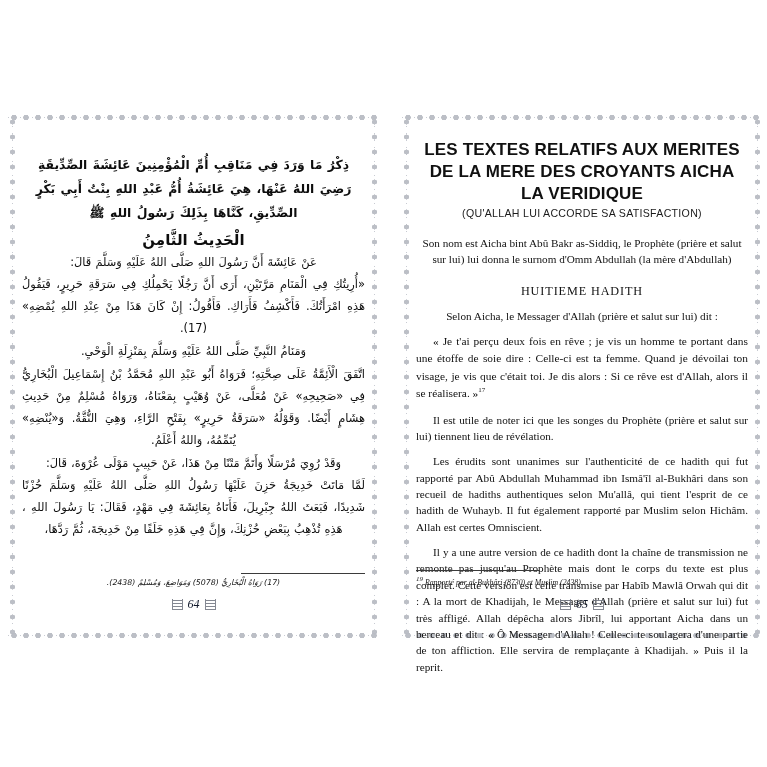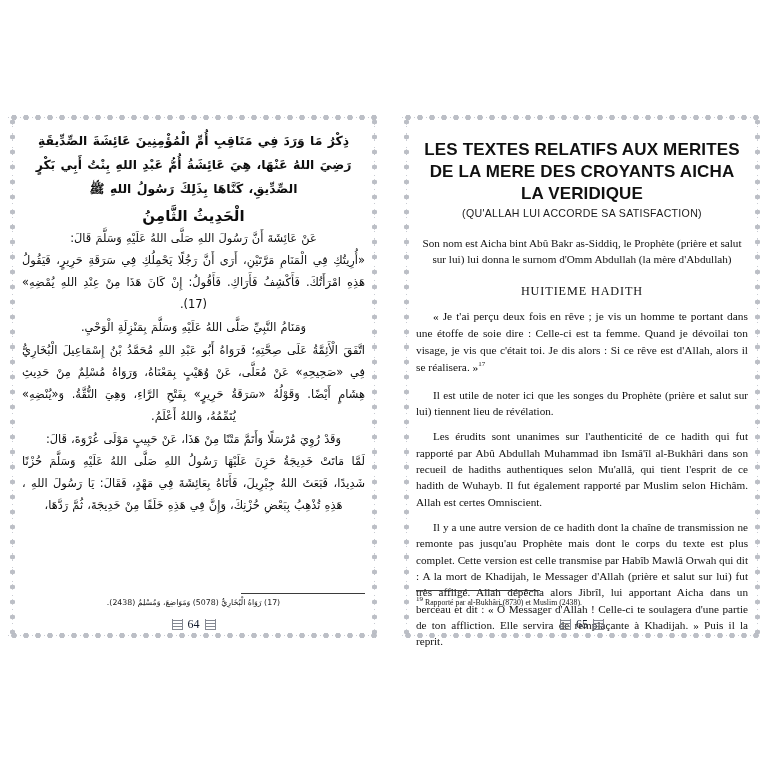--- a/index.html
+++ b/index.html
@@ -71,21 +71,21 @@
   .ar {
     direction: rtl;
     text-align: center;
     font-family: "DejaVu Sans", sans-serif;
     color: #0d0d0d;
   }
   .ar-intro {
     font-size: 12.4px;
     line-height: 1.95;
     font-weight: 700;
-    margin: 2px 6px 0 6px;
+    margin: 26px 6px 0 6px;
     text-align: center;
     word-spacing: 1px;
   }
   .ar-h {
     font-size: 15px;
     font-weight: 700;
     margin: 5px 0 3px 0;
     text-align: center;
   }
   .ar-p {
@@ -174,21 +174,22 @@
   .fn-text {
     font-size: 7.8px;
     line-height: 1.3;
     color: #161616;
   }
 
   .footer-zone {
     position: absolute;
     left: 14px;
     right: 14px;
-    bottom: 8px;
+    bottom: 28px;
+    font-style: italic;
   }
 
   
   .pagenum {
     display: flex;
     align-items: center;
     justify-content: center;
     gap: 5px;
     margin-top: 9px;
   }
@@ -252,20 +253,21 @@
 
     <div class="page-inner fr">
       <h1 class="fr-title">LES TEXTES RELATIFS AUX MERITES DE LA MERE DES CROYANTS AICHA LA VERIDIQUE</h1>
 
       <div class="fr-subtitle">(QU'ALLAH LUI ACCORDE SA SATISFACTION)</div>
 
       <div class="fr-lede">Son nom est Aicha bint Abû Bakr as-Siddiq, le Prophète (prière et salut sur lui) lui donna le surnom d'Omm Abdullah (la mère d'Abdullah)</div>
 
       <h2 class="fr-h2">HUITIEME HADITH</h2>
 
+      <div class="fr-center">Selon Aicha, le Messager d'Allah (prière et salut sur lui) dit :</div>
 
       <p class="fr-quote"><span>« Je t'ai perçu deux fois en rêve ; je vis un homme te portant dans une étoffe de soie dire : Celle-ci est ta femme. Quand je dévoilai ton visage, je vis que c'était toi. Je dis alors : Si ce rêve est d'Allah, alors il se réalisera. »</span><sup>17</sup></p>
 
       <p class="fr-p">Il est utile de noter ici que les songes du Prophète (prière et salut sur lui) tiennent lieu de révélation.</p>
       <p class="fr-p">Les érudits sont unanimes sur l'authenticité de ce hadith qui fut rapporté par Abû Abdullah Muhammad ibn Ismâ'îl al-Bukhâri dans son recueil de hadiths authentiques selon Mu'allâ, qui tient l'esprit de ce hadith de Wuhayb. Il fut également rapporté par Muslim selon Hichâm. Allah est certes Omniscient.</p>
       <p class="fr-p">Il y a une autre version de ce hadith dont la chaîne de transmission ne remonte pas jusqu'au Prophète mais dont le corps du texte est plus complet. Cette version est celle transmise par Habîb Mawlâ Orwah qui dit : A la mort de Khadijah, le Messager d'Allah (prière et salut sur lui) fut très affligé. Allah dépêcha alors Jibrîl, lui apportant Aicha dans un berceau et dit : « Ô Messager d'Allah ! Celle-ci te soulagera d'une partie de ton affliction. Elle servira de remplaçante à Khadijah. » Puis il la reprit.</p>
     </div>
 
     <div class="footer-zone">
       <div class="fn-rule"></div>

